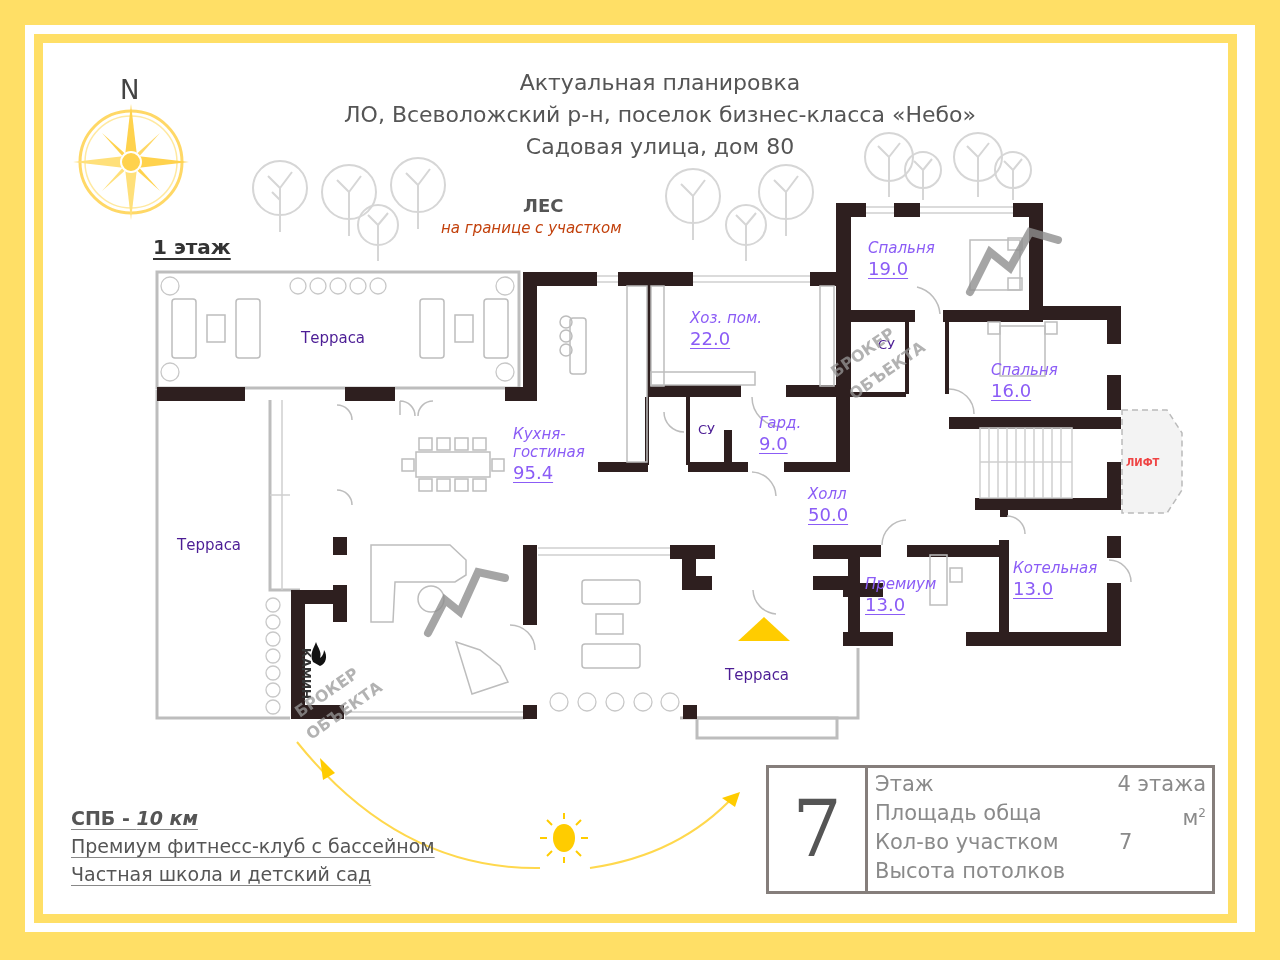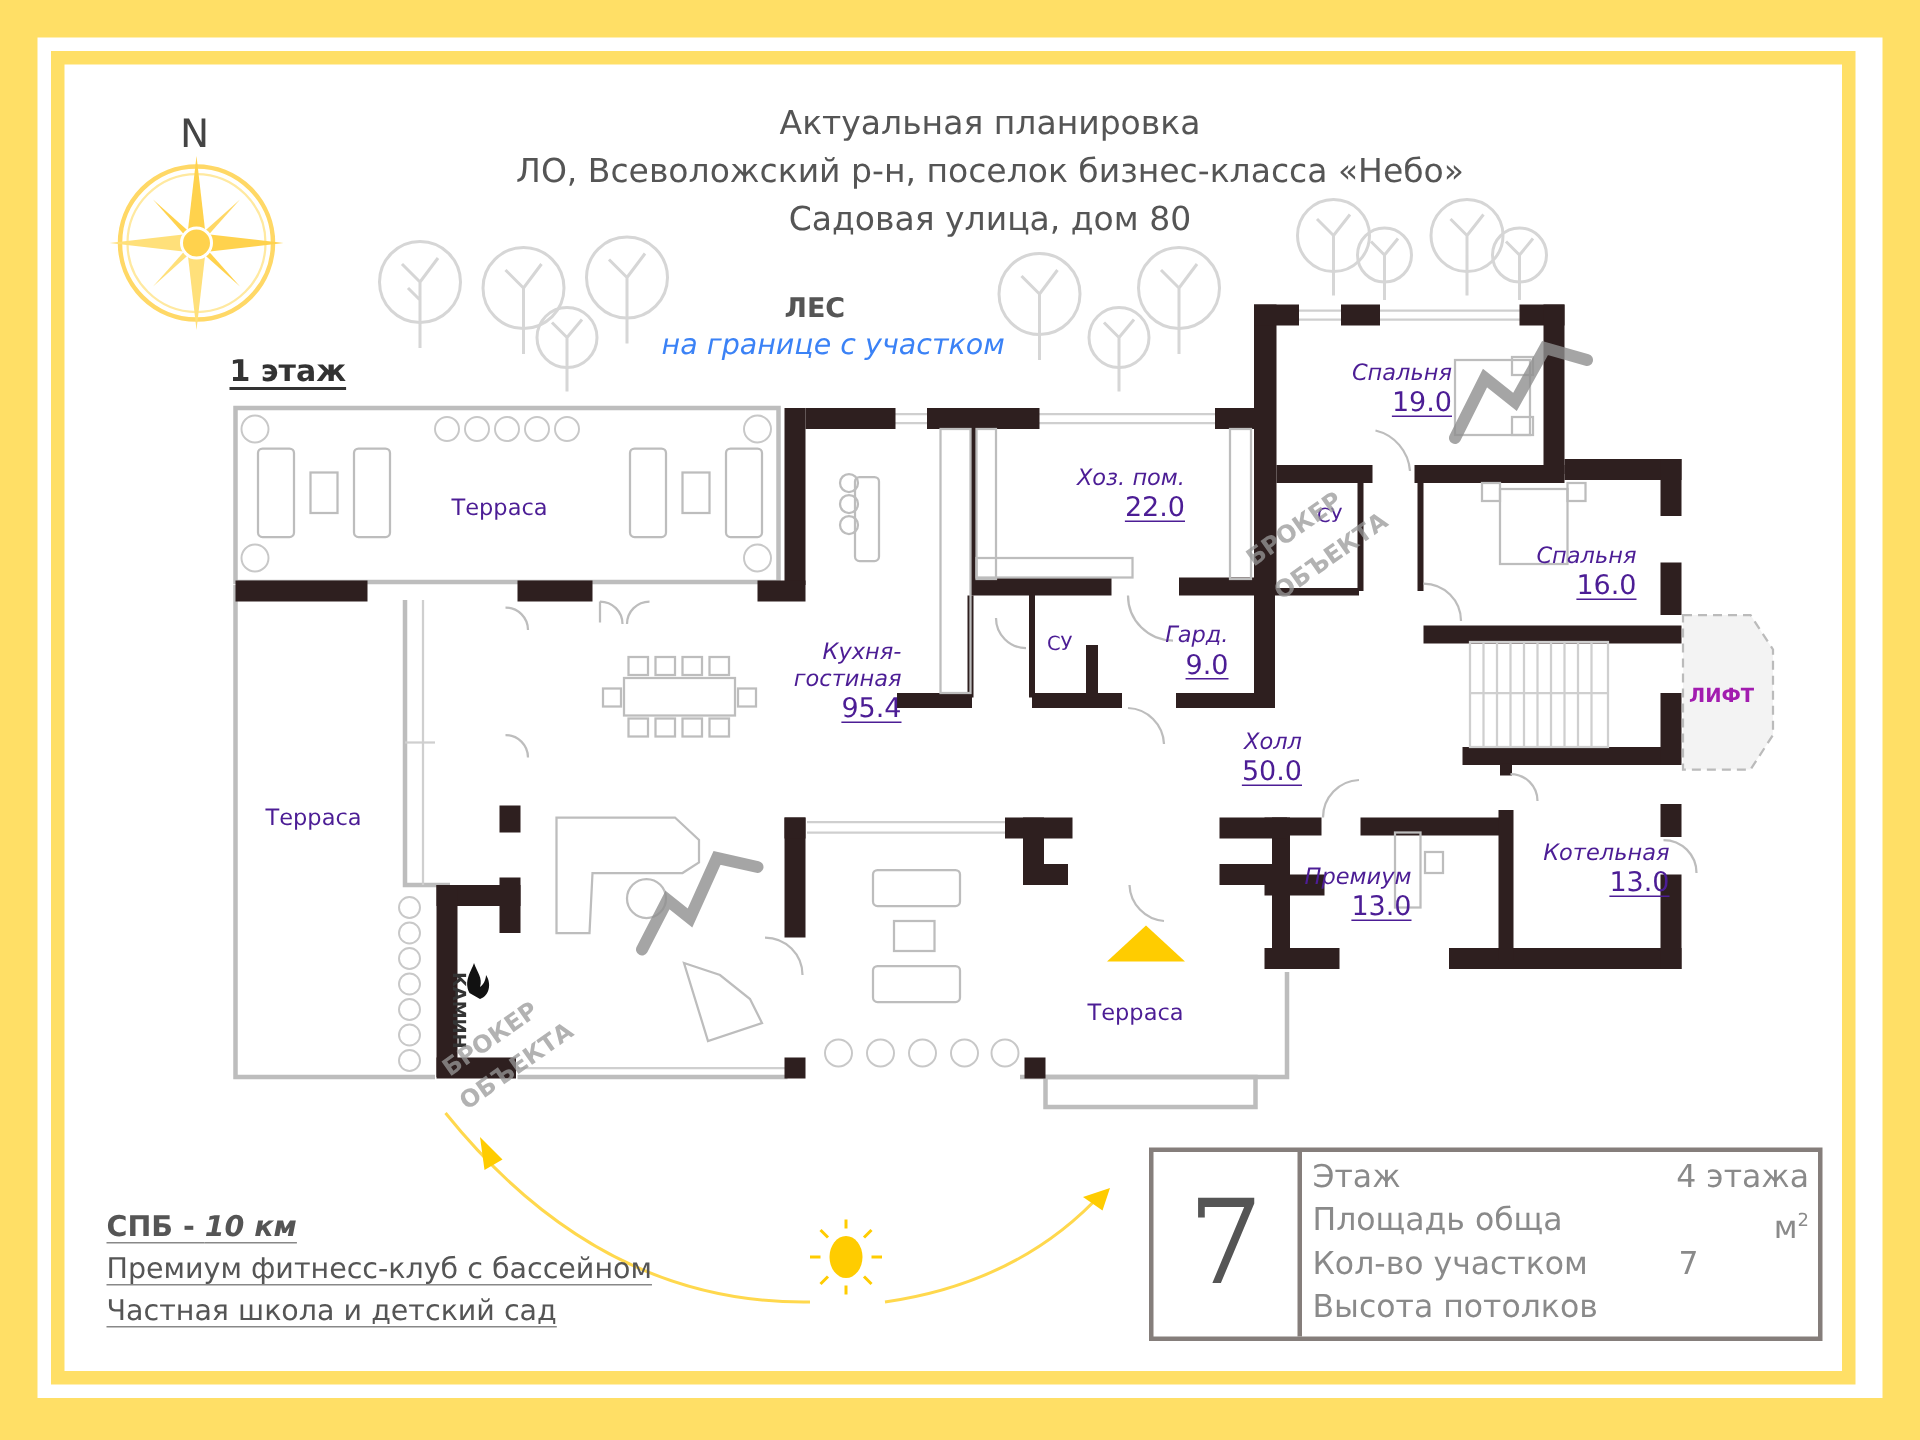--- a/index.html
+++ b/index.html
@@ -5,28 +5,28 @@
   html,body{margin:0;padding:0;}
   body{width:1280px;height:960px;position:relative;overflow:hidden;background:#ffdf66;font-family:"DejaVu Sans","Liberation Sans",sans-serif;}
   .frame-gap{position:absolute;left:25px;top:25px;width:1230px;height:907px;background:#fff;}
   .frame-inner{position:absolute;left:34px;top:34px;width:1203px;height:889px;background:#ffdf66;}
   .canvas{position:absolute;left:43px;top:43px;width:1185px;height:871px;background:#fff;overflow:hidden;}
   .abs{position:absolute;}
   .title{position:absolute;left:0;width:1320px;top:24px;text-align:center;color:#555;font-size:22px;line-height:32px;font-family:"DejaVu Sans",sans-serif;}
   .title div{white-space:nowrap;}
   .north{position:absolute;left:77px;top:32px;font-size:26px;color:#444;}
   .forest-title{position:absolute;left:480px;top:152px;font-size:18px;font-weight:bold;color:#555;}
-  .forest-sub{position:absolute;left:398px;top:176px;font-size:19px;font-style:italic;color:#3b82f6;}
+  .forest-sub{position:absolute;left:398px;top:176px;font-size:15px;font-style:italic;color:#c2410c;}
   .floor-label{position:absolute;left:110px;top:192px;font-size:20px;font-weight:bold;color:#333;text-decoration:underline;text-underline-offset:4px;}
   svg.plan{position:absolute;left:0;top:0;}
-  .room{position:absolute;text-align:right;color:#4c1d95;}
+  .room{position:absolute;text-align:left;color:#8b5cf6;}
   .room .name{font-style:italic;font-size:15px;line-height:18px;white-space:nowrap;}
   .room .area{font-size:18px;line-height:24px;text-decoration:underline;text-underline-offset:3px;}
   .terr{position:absolute;font-size:15px;color:#4c1d95;white-space:nowrap;}
-  .lift{position:absolute;font-weight:bold;font-size:13px;color:#a21caf;}
+  .lift{position:absolute;font-weight:bold;font-size:10px;color:#ef4444;}
   .amen{position:absolute;left:28px;font-size:19px;color:#555;text-decoration:underline;text-underline-offset:4px;text-decoration-color:#888;white-space:nowrap;}
   .amen i{font-style:italic;}
   .info{position:absolute;left:723px;top:722px;width:443px;height:123px;border:3px solid #857e7b;background:#fff;}
   .info .num{position:absolute;left:0;top:0;width:96px;height:123px;border-right:3px solid #857e7b;font-family:"DejaVu Serif",serif;font-size:78px;color:#555;text-align:center;line-height:123px;}
   .info .rows{position:absolute;left:106px;top:2px;right:6px;}
   .info .row{position:relative;height:29px;font-size:21px;color:#8a8a8a;line-height:29px;white-space:nowrap;}
   .info .val{position:absolute;right:0;top:0;}
   .info .val-mid{position:absolute;left:244px;top:0;}
   .info sup{font-size:12px;}
   .watermark{position:absolute;color:#999;font-size:16px;font-weight:bold;opacity:.75;white-space:nowrap;}

